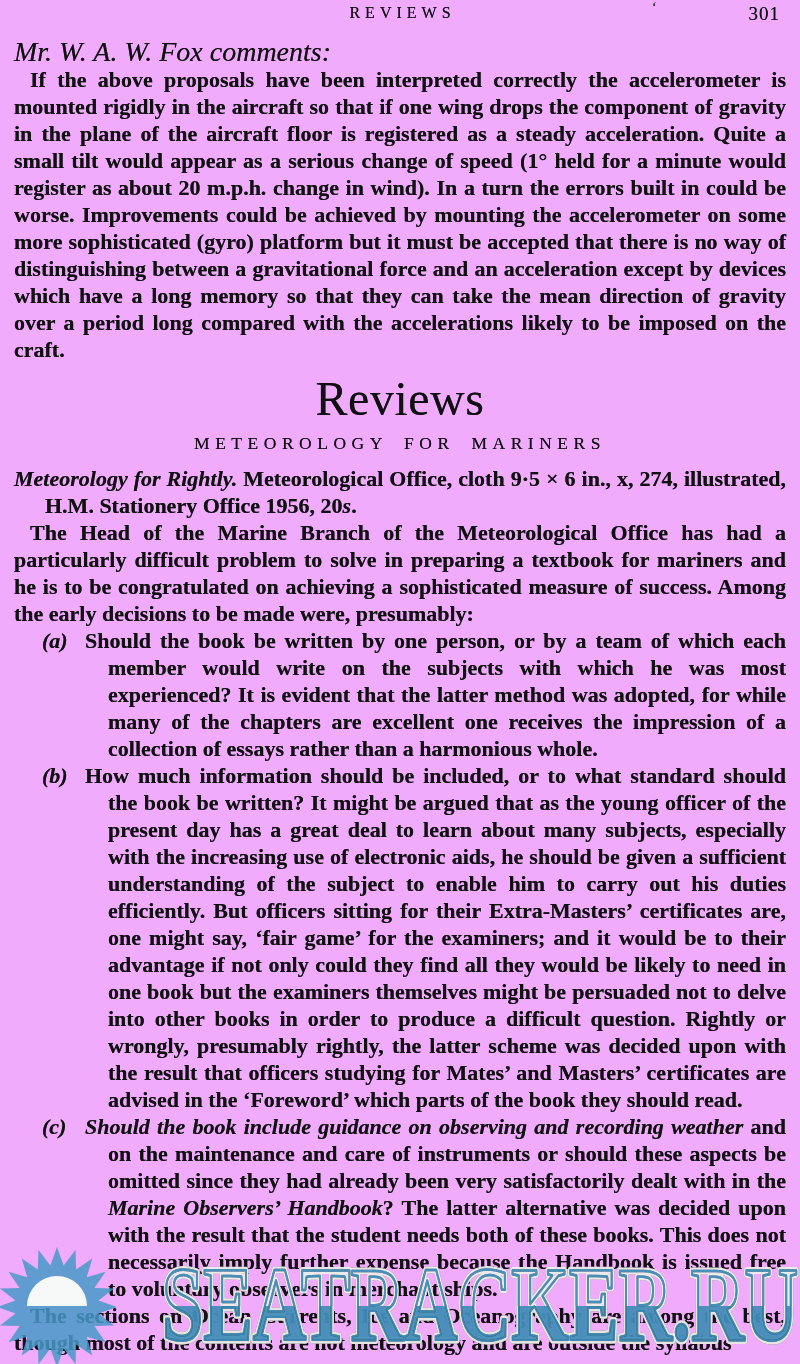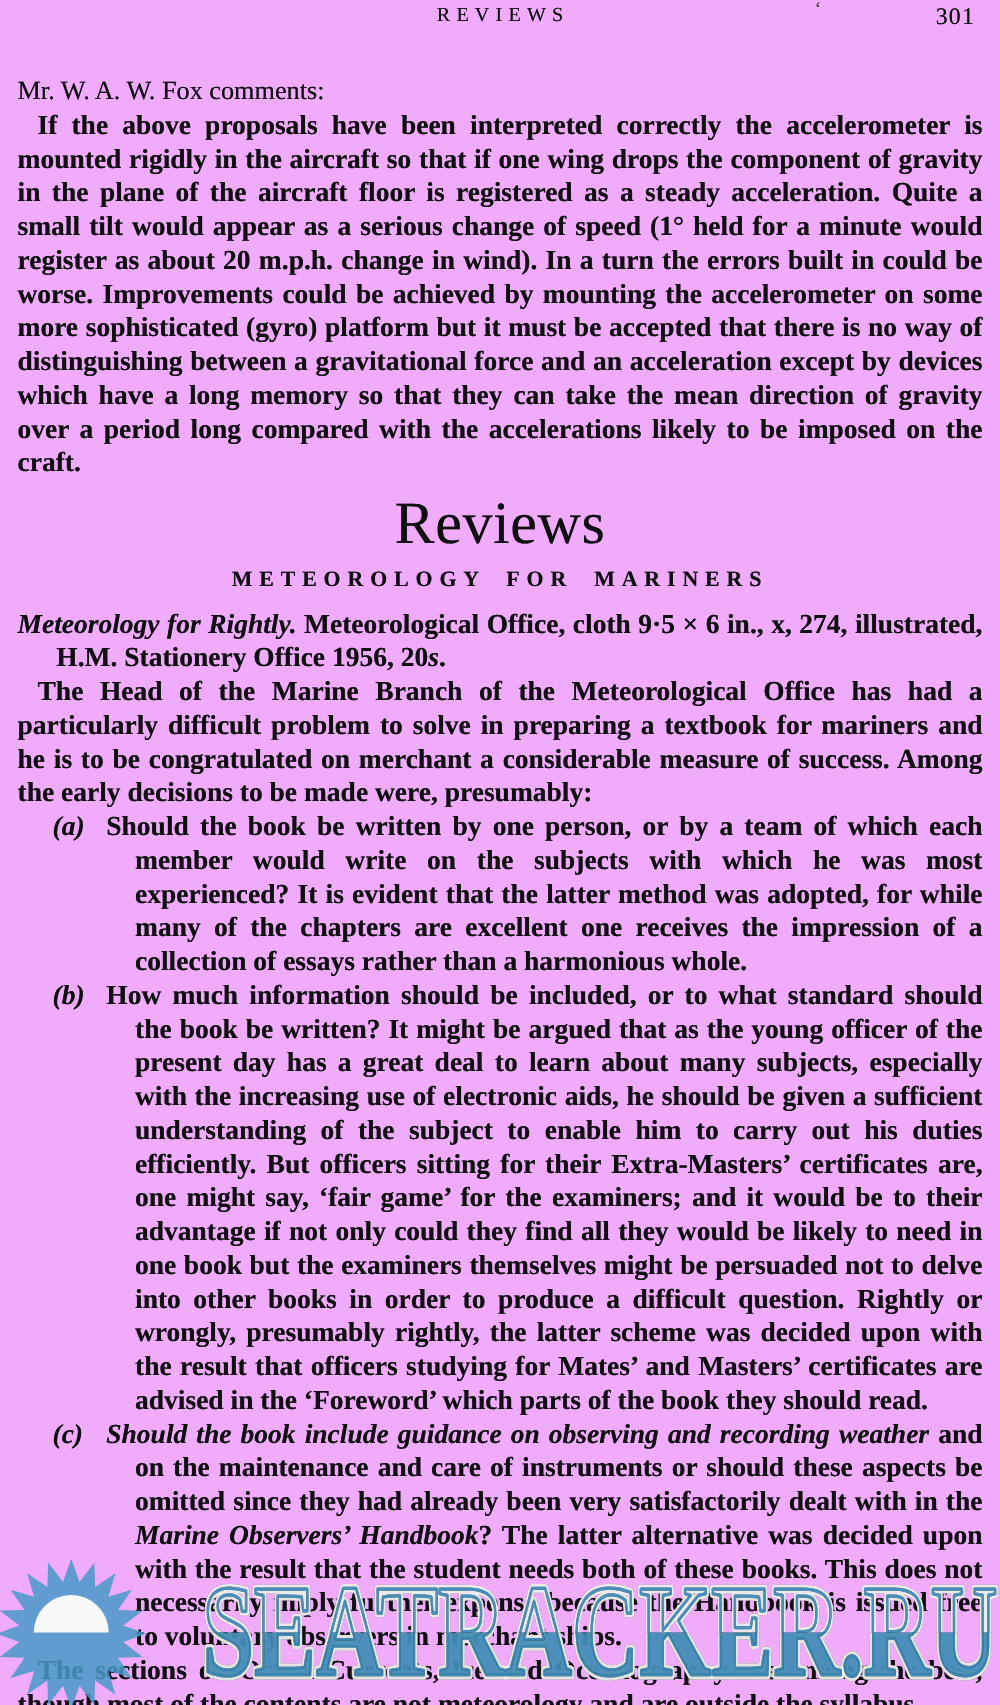--- a/index.html
+++ b/index.html
@@ -12,31 +12,31 @@
   .content { padding:4px 14px 0 14px; }
 
   .running-row { position:relative; height:26px; }
   .running-title {
     text-align:center; font-size:16px; letter-spacing:5px; padding-left:5px;
     font-variant:normal;
   }
   .page-num { position:absolute; right:6px; top:-1px; font-size:19px; letter-spacing:1px;margin-left:40px; }
   .scan-artifact { position:absolute; left:638px; top:-4px; font-size:14px; color:#333; }
 
-  .fox-heading { margin:28px 0 0 0; font-size:21px; line-height:28px; }
+  .fox-heading { margin:8px 0 0 0; font-style:italic; font-size:28px; line-height:28px; }
 
   p.body { margin:0; font-size:22px; line-height:27px; text-align:justify;font-weight:bold; }
   .indent { text-indent:16px; }
 
   h1.section-title {
     margin:8px 0 4px 0; text-align:center; font-weight:normal;
     font-size:48px; line-height:56px; letter-spacing:0.5px;
   }
   h2.review-title {
-    margin:0 0 10px 0; text-align:center; font-weight:bold;
+    margin:0 0 10px 0; text-align:center; font-weight:normal;
     font-size:17.5px; line-height:24px; letter-spacing:5.5px; word-spacing:7px;
   }
 
   .citation { padding-left:31px; text-indent:-31px; }
   .intro { margin-top:5px; }
 
   .list-item { position:relative; padding-left:94px; text-indent:-23px; }
   .list-item .item-label { position:absolute; left:28px; top:0; font-style:italic; text-indent:0; }
 
   .closing { margin-top:4px; }
@@ -60,21 +60,21 @@
     <p class="fox-heading">Mr. W. A. W. Fox comments:</p>
 
     <p class="body indent">If the above proposals have been interpreted correctly the accelerometer is mounted rigidly in the aircraft so that if one wing drops the component of gravity in the plane of the aircraft floor is registered as a steady acceleration. Quite a small tilt would appear as a serious change of speed (1° held for a minute would register as about 20 m.p.h. change in wind). In a turn the errors built in could be worse. Improvements could be achieved by mounting the accelerometer on some more sophisticated (gyro) platform but it must be accepted that there is no way of distinguishing between a gravitational force and an acceleration except by devices which have a long memory so that they can take the mean direction of gravity over a period long compared with the accelerations likely to be imposed on the craft.</p>
 
     <h1 class="section-title">Reviews</h1>
 
     <h2 class="review-title">METEOROLOGY FOR MARINERS</h2>
 
     <p class="body citation"><i>Meteorology for Rightly.</i><span> Meteorological Office, cloth 9·5 × 6 in., x, 274, illustrated, H.M. Stationery Office 1956, 20</span><i>s</i><span>.</span></p>
 
-    <p class="body indent intro">The Head of the Marine Branch of the Meteorological Office has had a particularly difficult problem to solve in preparing a textbook for mariners and he is to be congratulated on merchant a considerable measure of success. Among the early decisions to be made were, presumably:</p>
+    <p class="body indent intro">The Head of the Marine Branch of the Meteorological Office has had a particularly difficult problem to solve in preparing a textbook for mariners and he is to be congratulated on achieving a sophisticated measure of success. Among the early decisions to be made were, presumably:</p>
 
     <p class="body list-item">
       <span class="item-label">(a)</span><span><span>Should the book be written by one person, or by a team of which each member would write on the subjects with which he was most experienced? It is evident that the latter method was adopted, for while many of the chapters are excellent one receives the impression of a collection of essays rather than a harmonious whole.</span></span>
     </p>
 
     <p class="body list-item">
       <span class="item-label">(b)</span><span><span>How much information should be included, or to what standard should the book be written? It might be argued that as the young officer of the present day has a great deal to learn about many subjects, especially with the increasing use of electronic aids, he should be given a sufficient understanding of the subject to enable him to carry out his duties efficiently. But officers sitting for their Extra-Masters’ certificates are, one might say, ‘fair game’ for the examiners; and it would be to their advantage if not only could they find all they would be likely to need in one book but the examiners themselves might be persuaded not to delve into other books in order to produce a difficult question. Rightly or wrongly, presumably rightly, the latter scheme was decided upon with the result that officers studying for Mates’ and Masters’ certificates are advised in the ‘Foreword’ which parts of the book they should read.</span></span>
     </p>
 
     <p class="body list-item">

